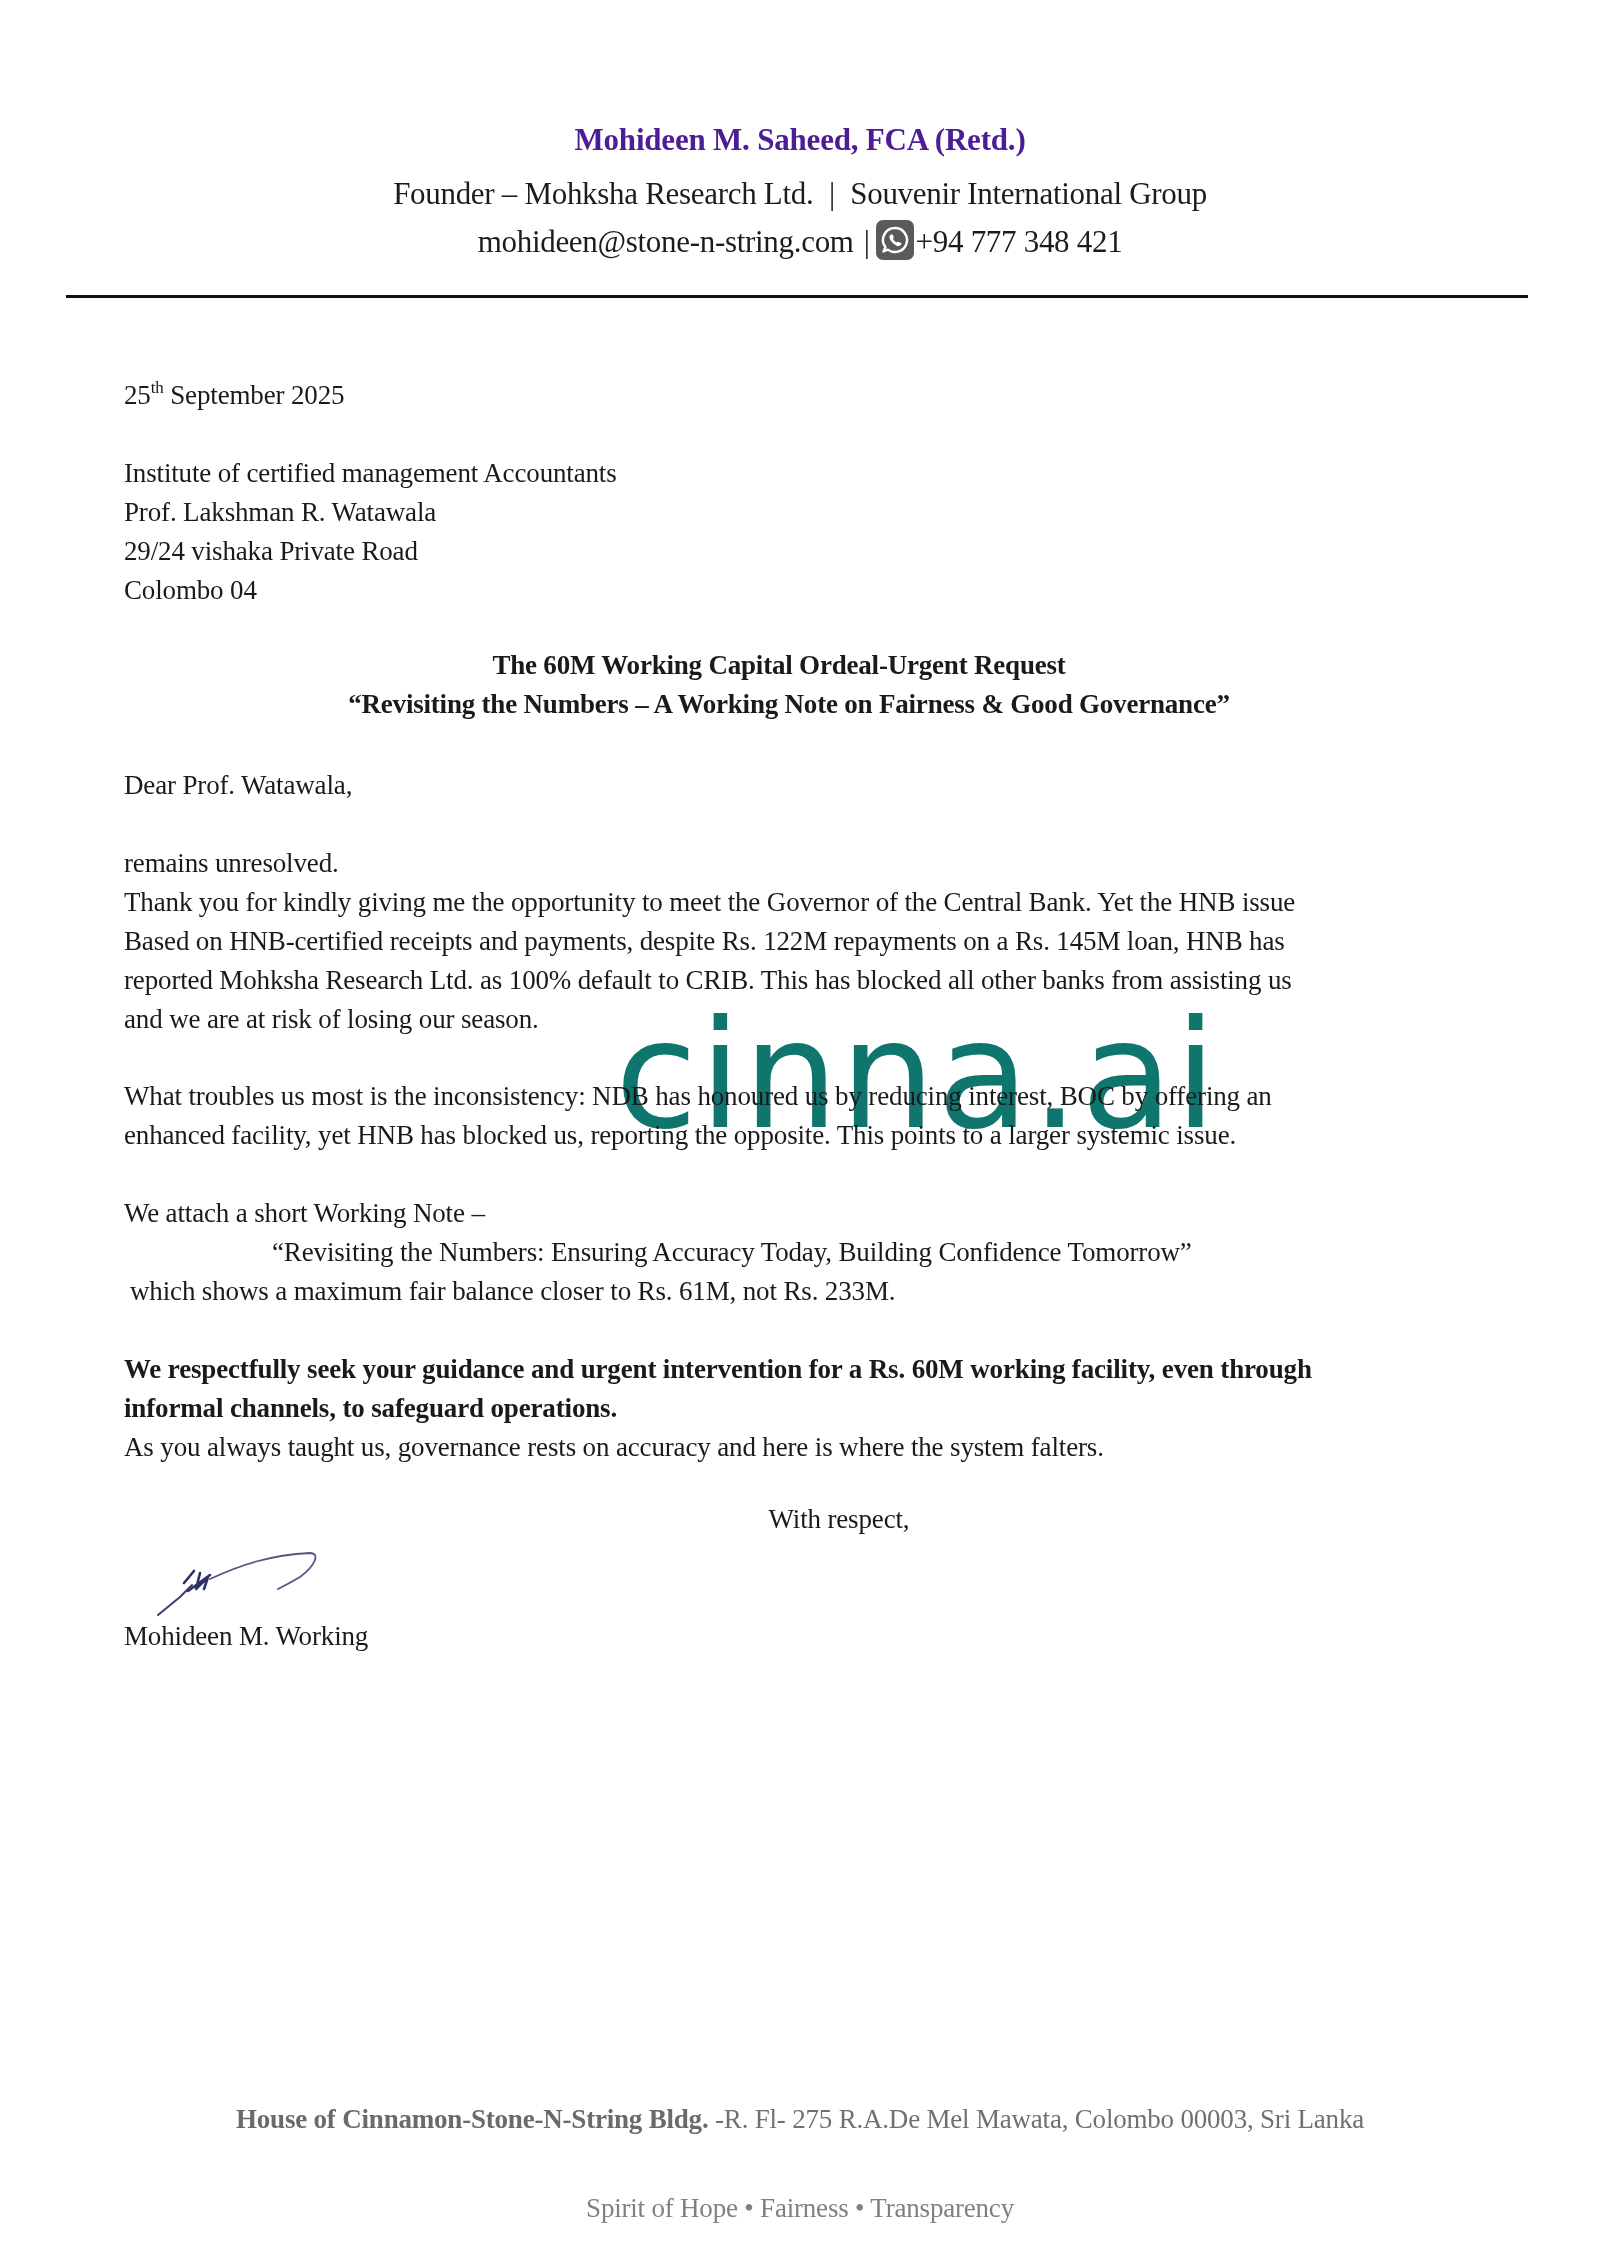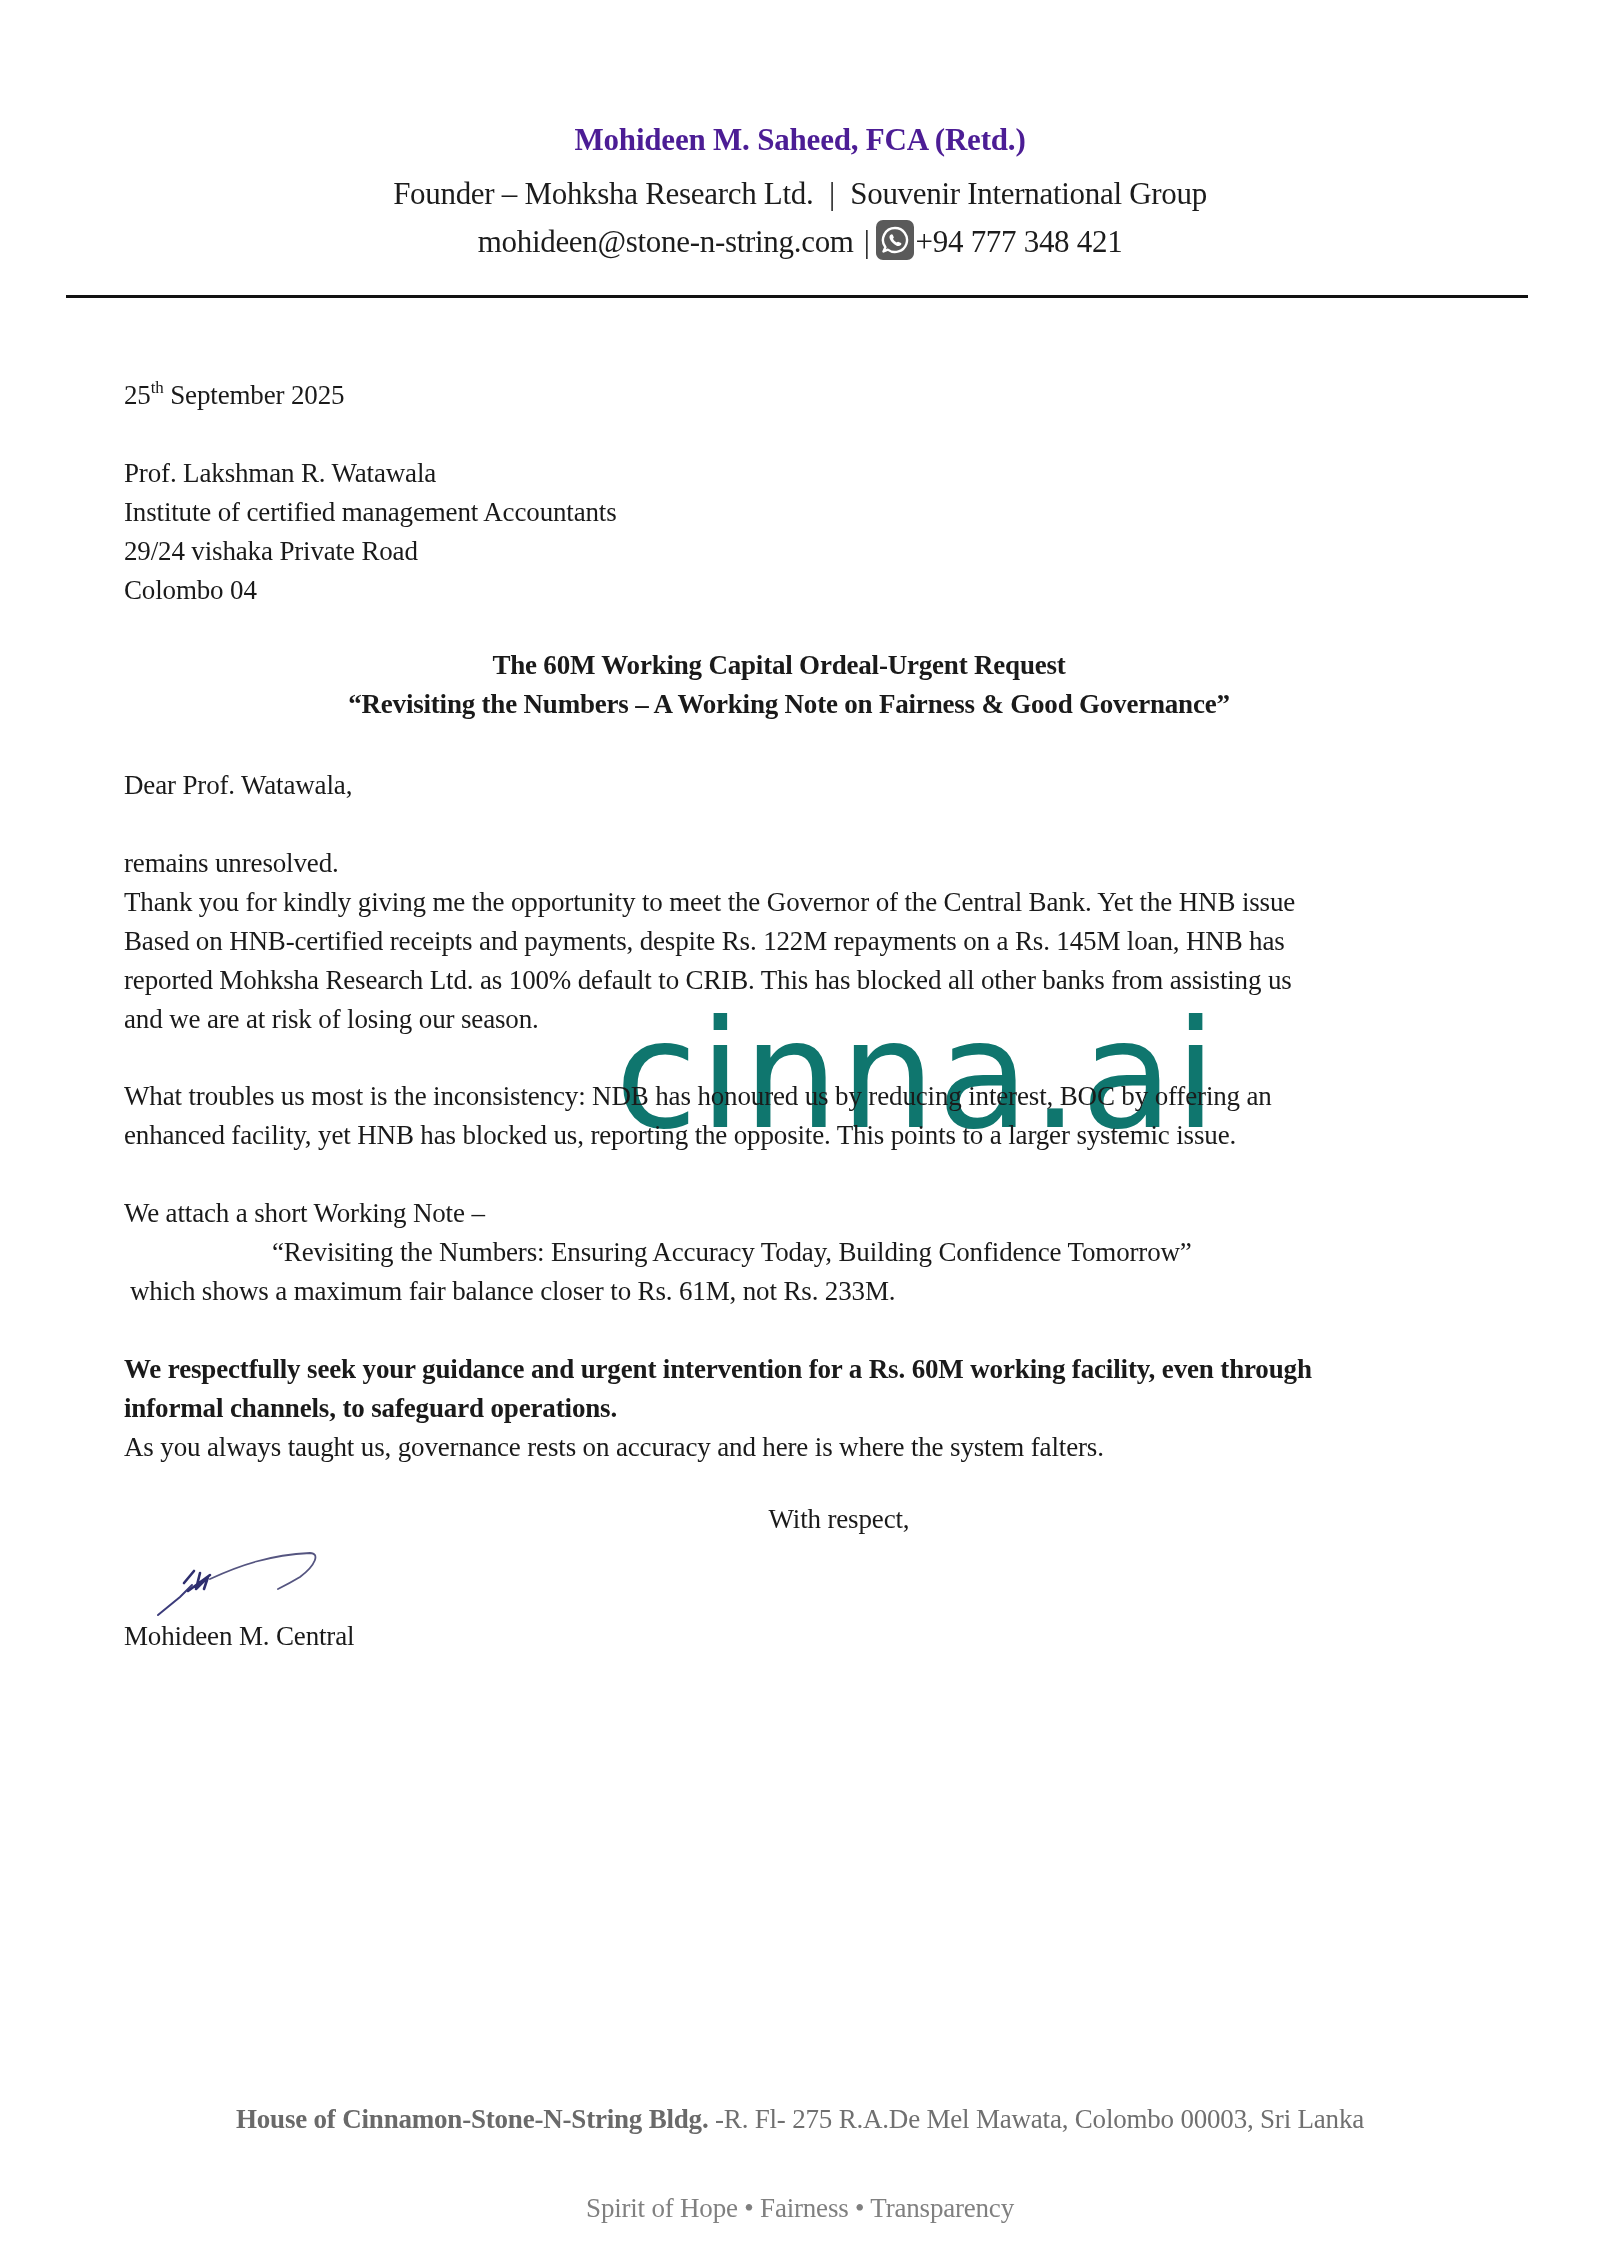--- a/index.html
+++ b/index.html
@@ -62,22 +62,22 @@
   <span>mohideen@stone-n-string.com</span><span class="sep">|</span><span class="wa-icon"><svg width="30" height="30" viewBox="0 0 30 30">
       <path d="M15 3 A12 12 0 1 1 7.8 24.6 L3.5 26.5 L5.4 22.2 A12 12 0 0 1 15 3 Z" fill="none" stroke="#ffffff" stroke-width="2.4" stroke-linejoin="round"></path>
       <path d="M10.6 9.8 c0.8-0.9 1.8-0.8 2.2 0.2 l0.9 2.1 c0.3 0.7-0.2 1.2-0.7 1.7 c0.8 1.7 2.1 3 3.8 3.8 c0.5-0.5 1-1 1.7-0.7 l2.1 0.9 c1 0.4 1.1 1.4 0.2 2.2 c-1.2 1.1-2.8 1.3-4.6 0.4 c-2.7-1.3-4.9-3.5-6.2-6.2 c-0.9-1.8-0.7-3.4 0.6-4.4 z" fill="#ffffff"></path>
     </svg></span><span>+94 777 348 421</span>
 </div>
 <div class="abs rule"></div>
 
 <div class="abs body-text date layer"><span>25</span><sup>th</sup> <span>September 2025</span></div>
 
 <div class="abs body-text addr layer">
+  <div>Institute of certified management Accountants</div>
   <div>Prof. Lakshman R. Watawala</div>
-  <div>Institute of certified management Accountants</div>
   <div>29/24 vishaka Private Road</div>
   <div>Colombo 04</div>
 </div>
 
 <div class="abs title1 layer">The 60M Working Capital Ordeal-Urgent Request</div>
 <div class="abs title2 layer">“Revisiting the Numbers – A Working Note on Fairness &amp; Good Governance”</div>
 
 <div class="abs body-text salutation layer">Dear Prof. Watawala,</div>
 
 <div class="abs body-text p1 layer">
@@ -108,18 +108,18 @@
 <div class="abs body-text closing layer">With respect,</div>
 
 <div class="abs signature layer">
   <svg width="180" height="80" viewBox="0 0 180 80">
     <path d="M8 70 L30 52 L42 40" fill="none" stroke="#3b3b7a" stroke-width="2" stroke-linecap="round"></path>
     <path d="M34 38 L44 26 M38 46 L60 30 M50 28 L46 44 L58 32 L54 44" fill="none" stroke="#2e2e6e" stroke-width="2.6" stroke-linecap="round" stroke-linejoin="round"></path>
     <path d="M60 34 C90 20 120 10 160 8 C170 8 166 20 150 32 C140 38 132 42 128 44" fill="none" stroke="#555580" stroke-width="1.8" stroke-linecap="round"></path>
   </svg>
 </div>
 
-<div class="abs body-text sign-name layer">Mohideen M. Central</div>
+<div class="abs body-text sign-name layer">Mohideen M. Working</div>
 
 <div class="abs center footer-addr layer">
   <span class="b">House of Cinnamon-Stone-N-String Bldg.</span><span> -R. Fl- 275 R.A.De Mel Mawata, Colombo 00003, Sri Lanka</span>
 </div>
 <div class="abs center footer-tag layer">Spirit of Hope • Fairness • Transparency</div>
 
 </body></html>

